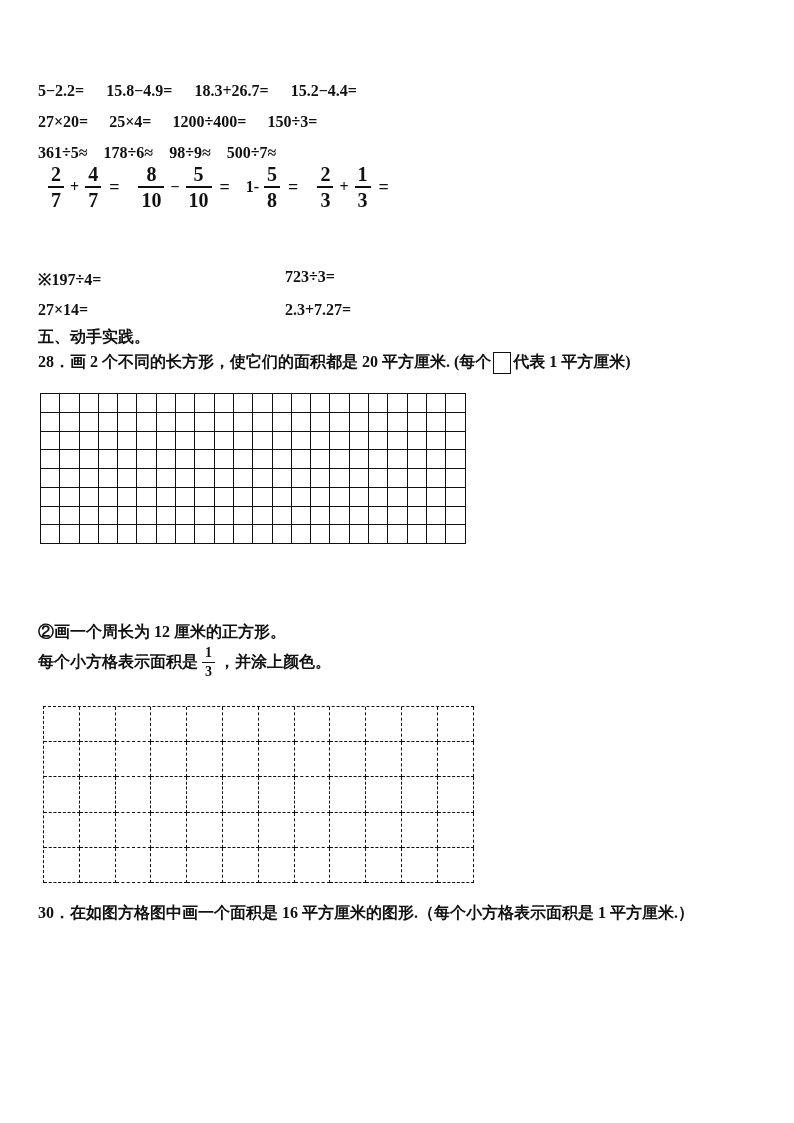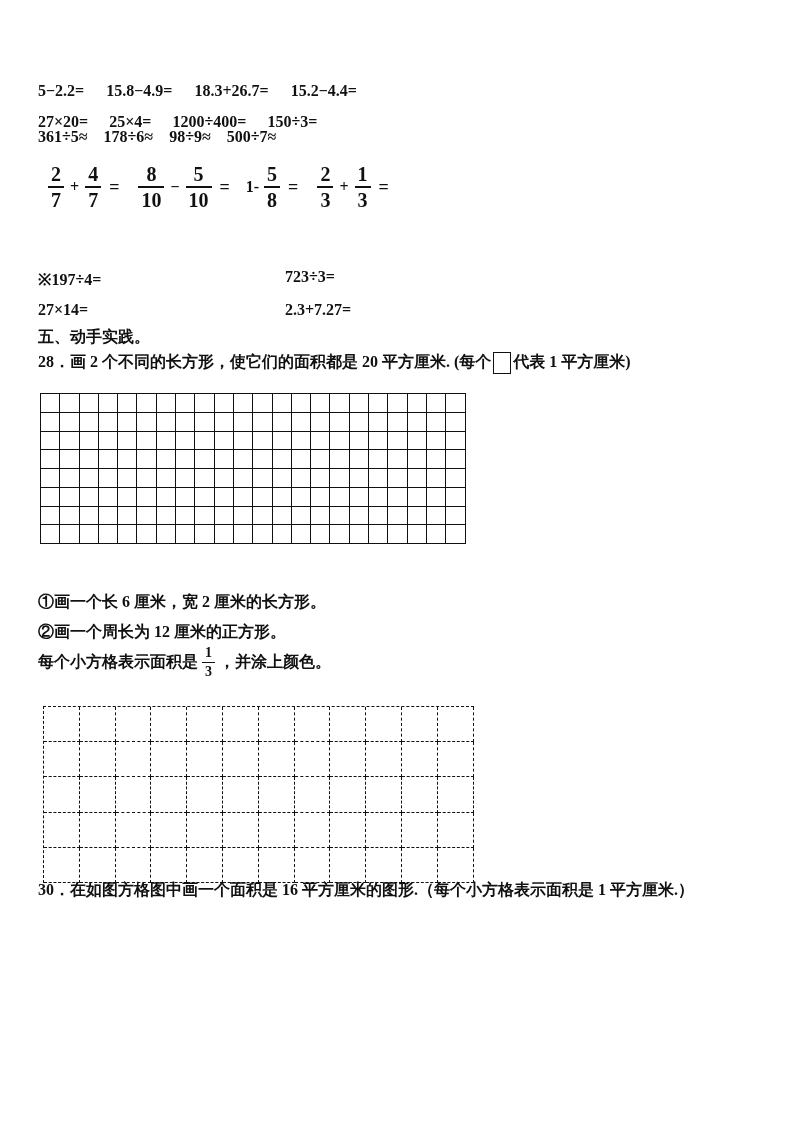--- a/index.html
+++ b/index.html
@@ -12,21 +12,21 @@
     font-family: "Liberation Serif", "DejaVu Serif", serif;
     font-weight: bold;
     color: #111111;
     overflow: hidden;
   }
   .abs { position: absolute; }
   .row { display: flex; align-items: baseline; white-space: nowrap; }
   .oral { left: 38px; font-size: 16px; }
   #oral1 { top: 82px;  column-gap: 22px; }
   #oral2 { top: 113px; column-gap: 21px; }
-  #oral3 { top: 128px; column-gap: 16px; }
+  #oral3 { top: 144px; column-gap: 16px; }
 
   
   #fracrow {
     left: 45px; top: 164px;
     display: flex; align-items: center;
     column-gap: 16px;
     font-size: 17px;
   }
   .expr { display: inline-flex; align-items: center; white-space: nowrap; }
   .frac {
@@ -49,21 +49,21 @@
   #q27r1 { top: 268px; }
   #q27r2 { top: 301px; }
   .q27row .c1 { position: absolute; left: 38px; }
   .q27row .c2 { position: absolute; left: 285px; }
   #sec5 { top: 327px; }
   #q28text { top: 352px; }
   #q29title { top: 561px; }
   #q29i1 { top: 592px; }
   #q29i2 { top: 622px; }
   #q29i3 { top: 646px; display: flex; align-items: center; }
-  #q30 { top: 880px; }
+  #q30 { top: 903px; }
 
   .unitbox {
     display: inline-block;
     width: 16px; height: 20px;
     border: 1.5px solid #111;
     vertical-align: middle;
     margin: 0 2px;
     background: #fff;
   }
 
@@ -328,21 +328,20 @@
       <div style="border-right: 1px solid rgb(17, 17, 17); border-bottom: 1px solid rgb(17, 17, 17);"></div>
       <div style="border-right: 1px solid rgb(17, 17, 17); border-bottom: 1px solid rgb(17, 17, 17);"></div>
       <div style="border-right: 1px solid rgb(17, 17, 17); border-bottom: 1px solid rgb(17, 17, 17);"></div>
       <div style="border-right: 1px solid rgb(17, 17, 17); border-bottom: 1px solid rgb(17, 17, 17);"></div>
       <div style="border-right: 1px solid rgb(17, 17, 17); border-bottom: 1px solid rgb(17, 17, 17);"></div>
       <div style="border-right: 1px solid rgb(17, 17, 17); border-bottom: 1px solid rgb(17, 17, 17);"></div>
       <div style="border-right: 1px solid rgb(17, 17, 17); border-bottom: 1px solid rgb(17, 17, 17);"></div>
       <div style="border-right: 1px solid rgb(17, 17, 17); border-bottom: 1px solid rgb(17, 17, 17);"></div>
     </div>
 
-  <div class="abs textline" id="q29i1">①画一个长 6 厘米，宽 2 厘米的长方形。</div>
   <div class="abs textline" id="q29i2">②画一个周长为 12 厘米的正方形。</div>
   <div class="abs textline" id="q29i3">
     <span>每个小方格表示面积是</span>
     <span class="frac small">
       <span class="num">1</span>
       <span class="den">3</span>
     </span>
     <span>，并涂上颜色。</span>
   </div>
   <div class="abs gridbox" id="grid2" style="display: grid; grid-template-columns: repeat(12, 35.8px); grid-auto-rows: 35.2px; border-top: 1px dashed rgb(17, 17, 17); border-left: 1px dashed rgb(17, 17, 17);">

